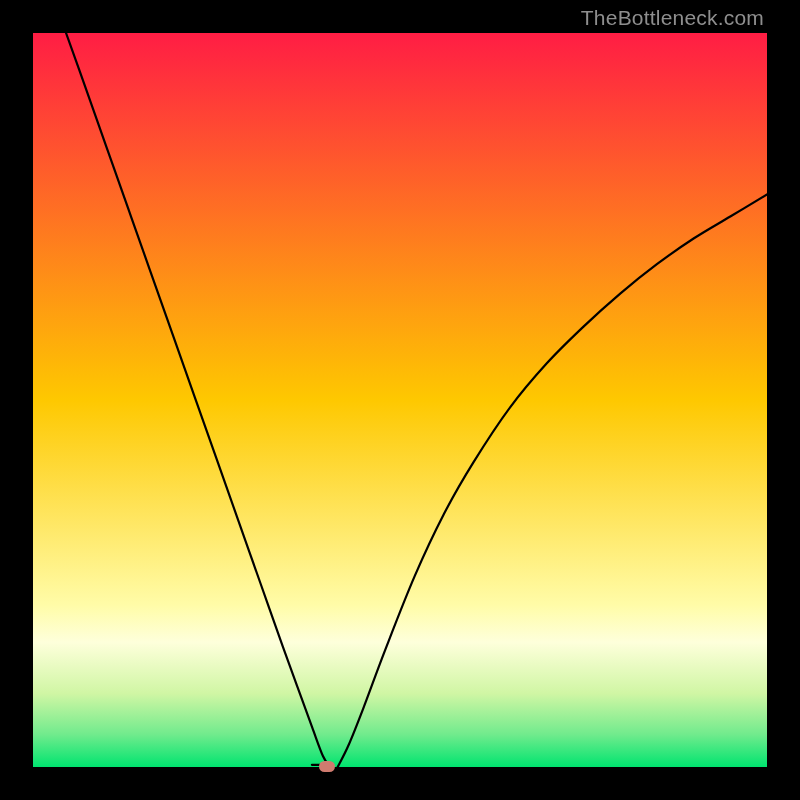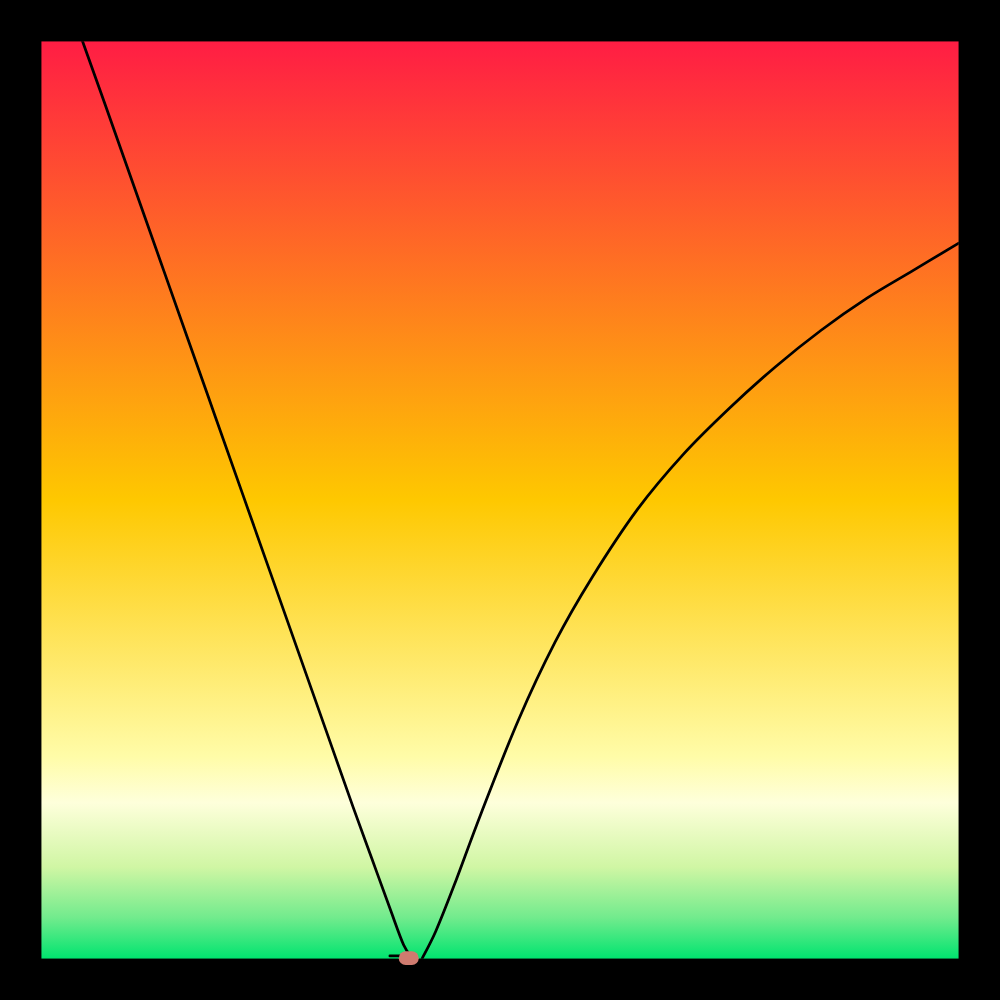--- a/index.html
+++ b/index.html
@@ -74,13 +74,14 @@
       </defs>
       <rect x="0" y="0" width="734" height="734" fill="url(#bg)"></rect>
     </svg>
     <svg class="curve" viewBox="0 0 734 734" preserveAspectRatio="none">
       <path id="curve-left" fill="none" stroke="#000" stroke-width="2.2" stroke-linecap="round" stroke-linejoin="round" d="M 33.03 0 C 36.08833333333334 8.563333333333333, 44.65166666666667 32.41833333333334, 51.38 51.379999999999995 C 58.108333333333334 70.34166666666665, 66.06 92.97333333333331, 73.4 113.76999999999998 C 80.74000000000001 134.56666666666663, 88.08 155.36333333333332, 95.42 176.15999999999997 C 102.76 196.95666666666662, 110.1 217.75333333333327, 117.44 238.54999999999995 C 124.78 259.34666666666664, 132.12 280.1433333333333, 139.46 300.94 C 146.8 321.7366666666667, 154.14 342.5333333333333, 161.48 363.33 C 168.82 384.12666666666667, 176.16 404.92333333333335, 183.5 425.72 C 190.84 446.5166666666667, 198.18 467.31333333333333, 205.52 488.11 C 212.86 508.9066666666667, 220.2 529.7033333333334, 227.54 550.5 C 234.88 571.2966666666666, 243.44333333333336 595.7633333333333, 249.56000000000003 612.89 C 255.6766666666667 630.0166666666667, 259.3466666666667 639.8033333333333, 264.24 653.26 C 269.1333333333333 666.7166666666667, 274.6383333333333 682.0083333333333, 278.92 693.63 C 283.2016666666667 705.2516666666667, 286.87166666666667 716.2616666666667, 289.93 722.99 C 292.98833333333334 729.7183333333334, 296.0466666666667 732.165, 297.27000000000004 734"></path>
       <path id="curve-flat" fill="none" stroke="#000" stroke-width="2.2" stroke-linecap="round" stroke-linejoin="round" d="M 278.92 731.798 L 297.27000000000004 731.798"></path>
       <path id="curve-right" fill="none" stroke="#000" stroke-width="2.2" stroke-linecap="round" stroke-linejoin="round" d="M 304.61 734 C 306.445 730.33, 311.33833333333337 721.7666666666667, 315.62 711.98 C 319.90166666666664 702.1933333333334, 324.18333333333334 691.1833333333333, 330.3 675.28 C 336.4166666666667 659.3766666666667, 343.75666666666666 638.5799999999999, 352.32 616.56 C 360.8833333333333 594.54, 371.8933333333333 565.7916666666666, 381.68 543.16 C 391.4666666666667 520.5283333333333, 401.25333333333333 499.7316666666666, 411.04 480.77 C 420.8266666666667 461.80833333333334, 429.39 447.12833333333333, 440.4 429.39 C 451.40999999999997 411.65166666666664, 464.8666666666667 390.855, 477.1 374.34000000000003 C 489.33333333333337 357.82500000000005, 501.5666666666666 343.7566666666666, 513.8 330.29999999999995 C 526.0333333333333 316.8433333333333, 538.2666666666667 305.2216666666667, 550.5 293.6 C 562.7333333333333 281.97833333333335, 574.9666666666667 270.96833333333336, 587.2 260.57 C 599.4333333333334 250.17166666666665, 611.6666666666666 240.385, 623.9 231.20999999999998 C 636.1333333333333 222.03499999999997, 648.3666666666667 213.47166666666664, 660.6 205.51999999999998 C 672.8333333333334 197.56833333333333, 685.0666666666666 190.84, 697.3 183.5 C 709.5333333333333 176.16, 727.8833333333333 165.15, 734 161.48000000000002"></path>
     </svg>
     <div class="marker" id="marker" style="left: 285.6px; top: 728px; background: rgb(207, 123, 111);"></div>
   </div>
+  <div class="watermark">TheBottleneck.com</div>
 </div>
 
 </body></html>

